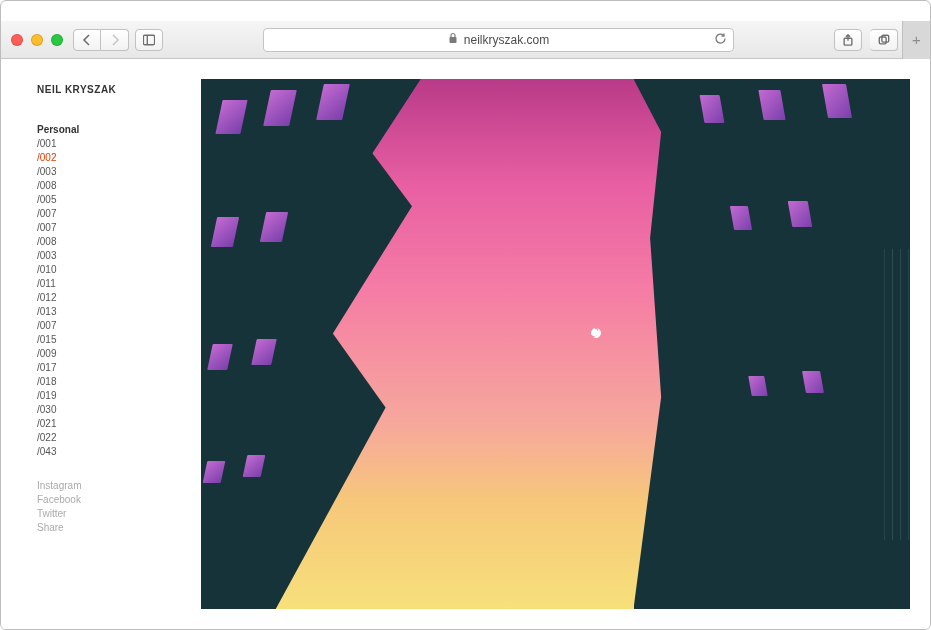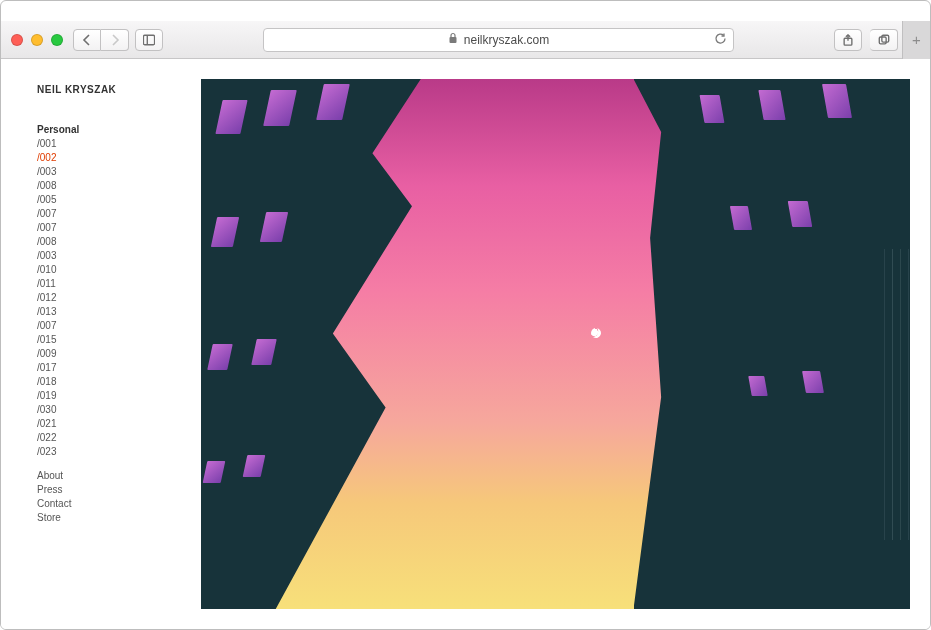--- a/index.html
+++ b/index.html
@@ -279,32 +279,32 @@
             <span class="nav-item">/013</span>
             <span class="nav-item">/007</span>
             <span class="nav-item">/015</span>
             <span class="nav-item">/009</span>
             <span class="nav-item">/017</span>
             <span class="nav-item">/018</span>
             <span class="nav-item">/019</span>
             <span class="nav-item">/030</span>
             <span class="nav-item">/021</span>
             <span class="nav-item">/022</span>
-            <span class="nav-item">/023</span>
+            <span class="nav-item">/043</span>
           </div>
       </div>
 
 
-      <div class="nav-section" id="info-list">
-          <span class="nav-item">About</span>
-          <span class="nav-item">Press</span>
-          <span class="nav-item">Contact</span>
-          <span class="nav-item">Store</span>
+
+      <div class="nav-section" id="social-list" style="margin-top:24px;">
+          <span class="nav-item muted">Instagram</span>
+          <span class="nav-item muted">Facebook</span>
+          <span class="nav-item muted">Twitter</span>
+          <span class="nav-item muted">Share</span>
         </div>
-
     </aside>
 
     <main class="photo-area">
       <div class="photo">
         <div class="sky"></div>
         <div class="moon"></div>
         <div class="building left">
 
           <div class="win" style="left:8%; top:4%;  width:25px;height:34px;"></div>
           <div class="win" style="left:30%;top:2%;  width:26px;height:36px;"></div>

